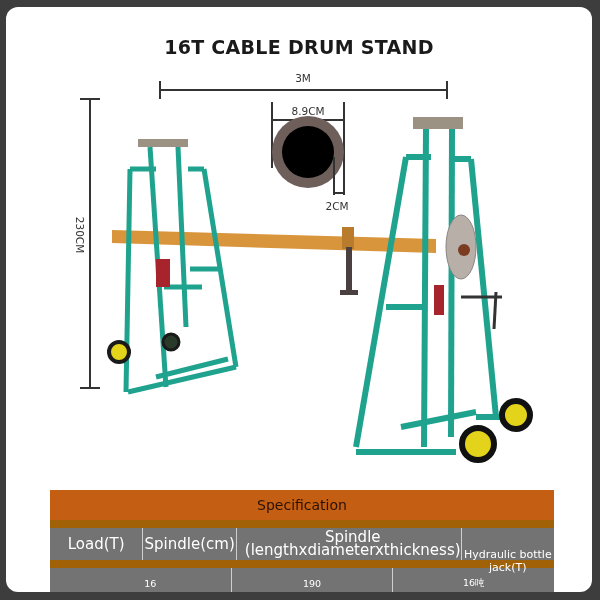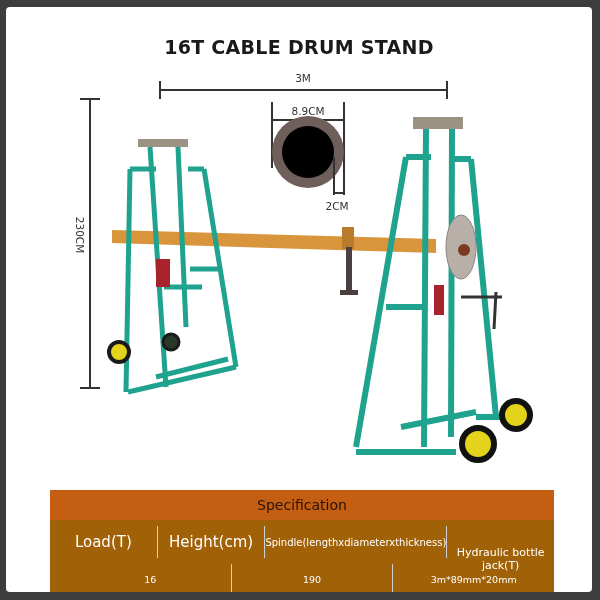--- a/index.html
+++ b/index.html
@@ -1,31 +1,31 @@
 <!DOCTYPE html>
 <html><head>
 <meta charset="utf-8">
 <style>
   html, body { margin:0; padding:0; }
   body { width:600px; height:600px; background:#3d3d3d; position:relative; overflow:hidden;
          font-family:"DejaVu Sans", sans-serif; }
   .card { position:absolute; left:6px; top:7px; width:586px; height:585px; background:#fff;
-          border-radius:4px; overflow:hidden; }
+          border-radius:12px; overflow:hidden; }
   .title { position:absolute; left:0; top:29px; width:586px; text-align:center;
            font-size:19px; font-weight:bold; color:#1a1a1a; letter-spacing:0.3px; }
   .illus { position:absolute; left:0; top:0; width:586px; height:480px; }
   .spec { position:absolute; left:44px; top:483px; width:504px; }
   .spec-head { height:30px; background:#c45e12; color:#2a1206; text-align:center;
                font-size:14px; line-height:30px; }
-  .spec-row { display:flex; background:#a16207; color:#fff; border-top:6px solid #a16207; }
+  .spec-row { display:flex; background:#737373; color:#fff; border-top:8px solid #a16207; }
   .spec-row .c { flex:1; text-align:center; border-left:1.5px solid #cfcfcf; box-sizing:border-box;
                  display:flex; align-items:center; justify-content:center; }
   .spec-row .c:first-child { border-left:none; }
   .hrow { height:32px; font-size:15px; }
-  .hrow .small { font-size:10px; line-height:13px; flex-direction:row; }
+  .hrow .small { font-size:15px; line-height:13px; flex-direction:column;padding-left:8px; }
   .drow { height:30px; font-size:9.5px;padding-left:20px; }
   .dim { font-size:10.5px; fill:#333; font-family:"DejaVu Sans", sans-serif; }
 </style>
 </head>
 <body>
 
 <div class="card">
   <div class="title">16T CABLE DRUM STAND</div>
 
   <svg class="illus" viewBox="0 0 586 480">
@@ -99,26 +99,26 @@
       <line x1="490" y1="285" x2="488" y2="322" stroke="#333" stroke-width="3"></line>
       <circle cx="472" cy="437" r="16" fill="#e3d31a" stroke="#111" stroke-width="6"></circle>
       <circle cx="510" cy="408" r="14" fill="#e3d31a" stroke="#111" stroke-width="6"></circle>
     </g>
   </svg>
 
   <div class="spec">
     <div class="spec-head">Specification</div>
     <div class="spec-row hrow">
       <div class="c">Load(T)</div>
-      <div class="c">Height(cm)</div>
+      <div class="c">Spindle(cm)</div>
       <div class="c small">
         <span>Spindle</span>
         <span>(lengthxdiameterxthickness)</span>
       </div>
       <div class="c" style="font-size:11px;align-items:flex-start;padding-top:20px;">Hydraulic bottle jack(T)</div>
     </div>
     <div class="spec-row drow">
       <div class="c">16</div>
       <div class="c">190</div>
-      <div class="c">3m*89mm*20mm</div>
+      <div class="c">16吨</div>
     </div>
   </div>
 </div>
 
 </body></html>

